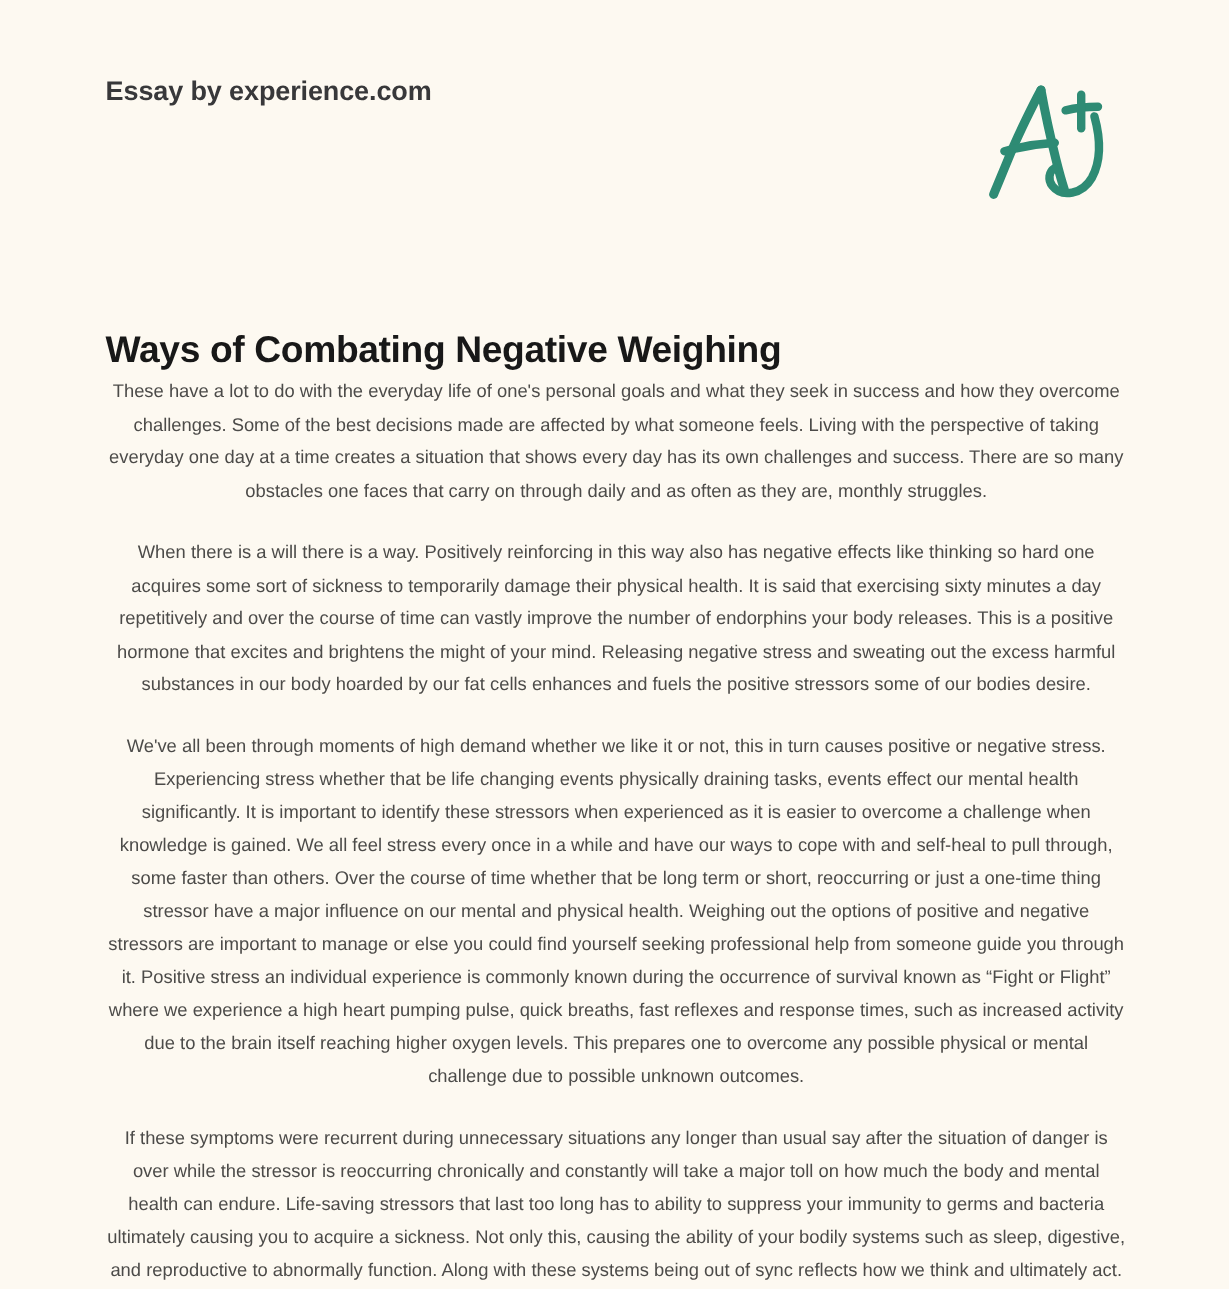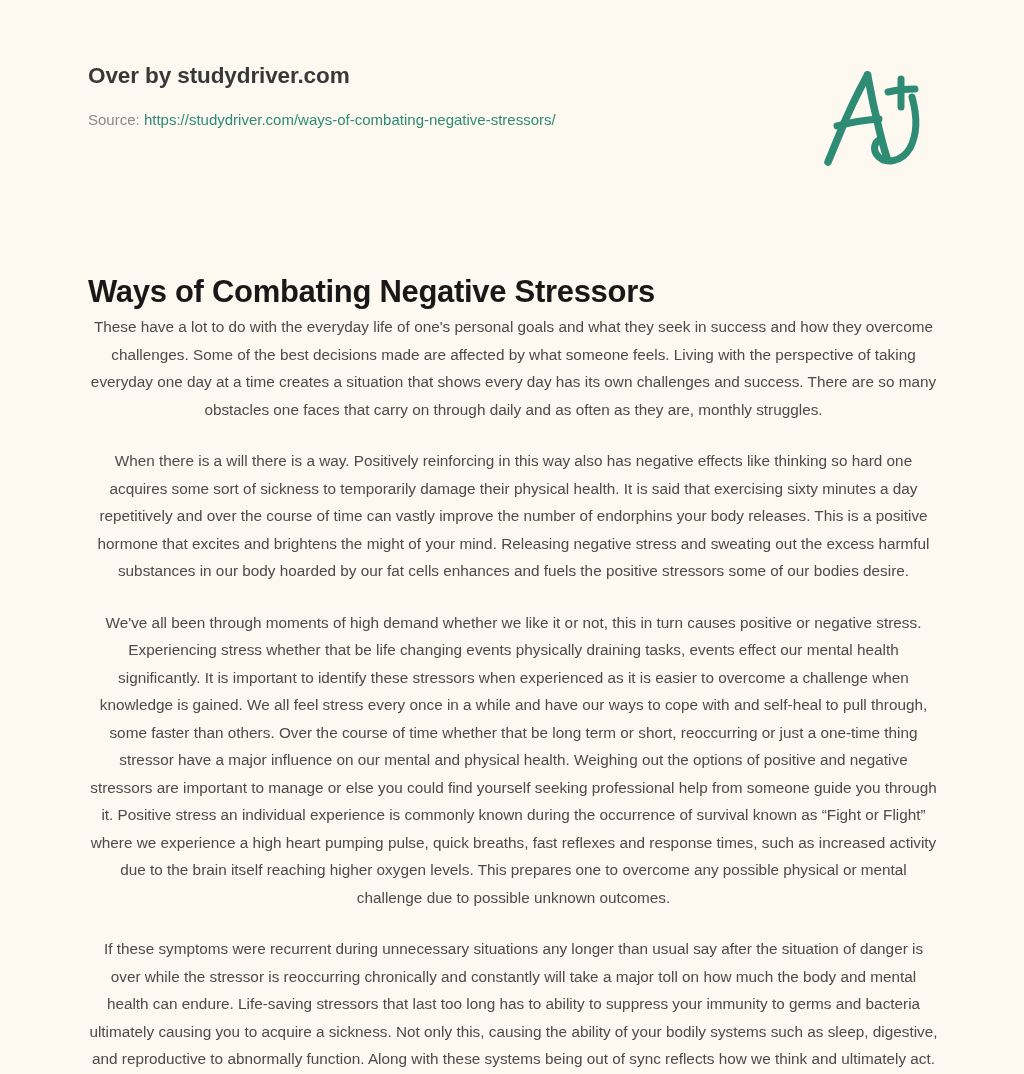--- a/index.html
+++ b/index.html
@@ -93,25 +93,21 @@
   .body-copy p:last-child {
     margin-bottom: 0;
   }
 </style>
 </head>
 <body>
 
 <div class="page">
 
   <div class="header">
-    <div class="brand-line">Over by studydriver.com</div>
-    <div class="source-line">
-      <span>Source:</span>
-      <span class="source-url">https://studydriver.com/ways-of-combating-negative-stressors/</span>
-    </div>
+    <div class="brand-line">Essay by experience.com</div>
   </div>
 
   <div class="logo">
     <svg viewBox="0 0 118 112" xmlns="http://www.w3.org/2000/svg" aria-hidden="true">
       <g fill="none" stroke="#2e8b74" stroke-linecap="round" stroke-linejoin="round">
 
         <path d="M55.5 12 C50 22, 36 50, 28 70 C23 82, 19 92, 16 99" stroke-width="7.5"></path>
 
         <path d="M55.5 12 C58 26, 63 50, 68 70 C71 82, 73 89, 75 95" stroke-width="7.5"></path>
 
@@ -119,21 +115,21 @@
 
         <path d="M76 29 C84 27, 95 26, 103 26" stroke-width="7"></path>
 
         <path d="M89 16 C89 24, 89 35, 89 44" stroke-width="7"></path>
 
         <path d="M100 34 C105 52, 106 70, 98 85 C90 99, 73 102, 65 92 C61 87, 62 80, 67 77" stroke-width="7"></path>
       </g>
     </svg>
   </div>
 
-  <h1 class="doc-title">Ways of Combating Negative Stressors</h1>
+  <h1 class="doc-title">Ways of Combating Negative Weighing</h1>
 
   <div class="body-copy">
     <p>These have a lot to do with the everyday life of one's personal goals and what they seek in success and how they overcome challenges. Some of the best decisions made are affected by what someone feels. Living with the perspective of taking everyday one day at a time creates a situation that shows every day has its own challenges and success. There are so many obstacles one faces that carry on through daily and as often as they are, monthly struggles.</p>
     <p>When there is a will there is a way. Positively reinforcing in this way also has negative effects like thinking so hard one acquires some sort of sickness to temporarily damage their physical health. It is said that exercising sixty minutes a day repetitively and over the course of time can vastly improve the number of endorphins your body releases. This is a positive hormone that excites and brightens the might of your mind. Releasing negative stress and sweating out the excess harmful substances in our body hoarded by our fat cells enhances and fuels the positive stressors some of our bodies desire.</p>
     <p>We've all been through moments of high demand whether we like it or not, this in turn causes positive or negative stress. Experiencing stress whether that be life changing events physically draining tasks, events effect our mental health significantly. It is important to identify these stressors when experienced as it is easier to overcome a challenge when knowledge is gained. We all feel stress every once in a while and have our ways to cope with and self-heal to pull through, some faster than others. Over the course of time whether that be long term or short, reoccurring or just a one-time thing stressor have a major influence on our mental and physical health. Weighing out the options of positive and negative stressors are important to manage or else you could find yourself seeking professional help from someone guide you through it. Positive stress an individual experience is commonly known during the occurrence of survival known as “Fight or Flight” where we experience a high heart pumping pulse, quick breaths, fast reflexes and response times, such as increased activity due to the brain itself reaching higher oxygen levels. This prepares one to overcome any possible physical or mental challenge due to possible unknown outcomes.</p>
     <p>If these symptoms were recurrent during unnecessary situations any longer than usual say after the situation of danger is over while the stressor is reoccurring chronically and constantly will take a major toll on how much the body and mental health can endure. Life-saving stressors that last too long has to ability to suppress your immunity to germs and bacteria ultimately causing you to acquire a sickness. Not only this, causing the ability of your bodily systems such as sleep, digestive, and reproductive to abnormally function. Along with these systems being out of sync reflects how we think and ultimately act. Experiencing these potential</p>
   </div>
 
 </div>
 

